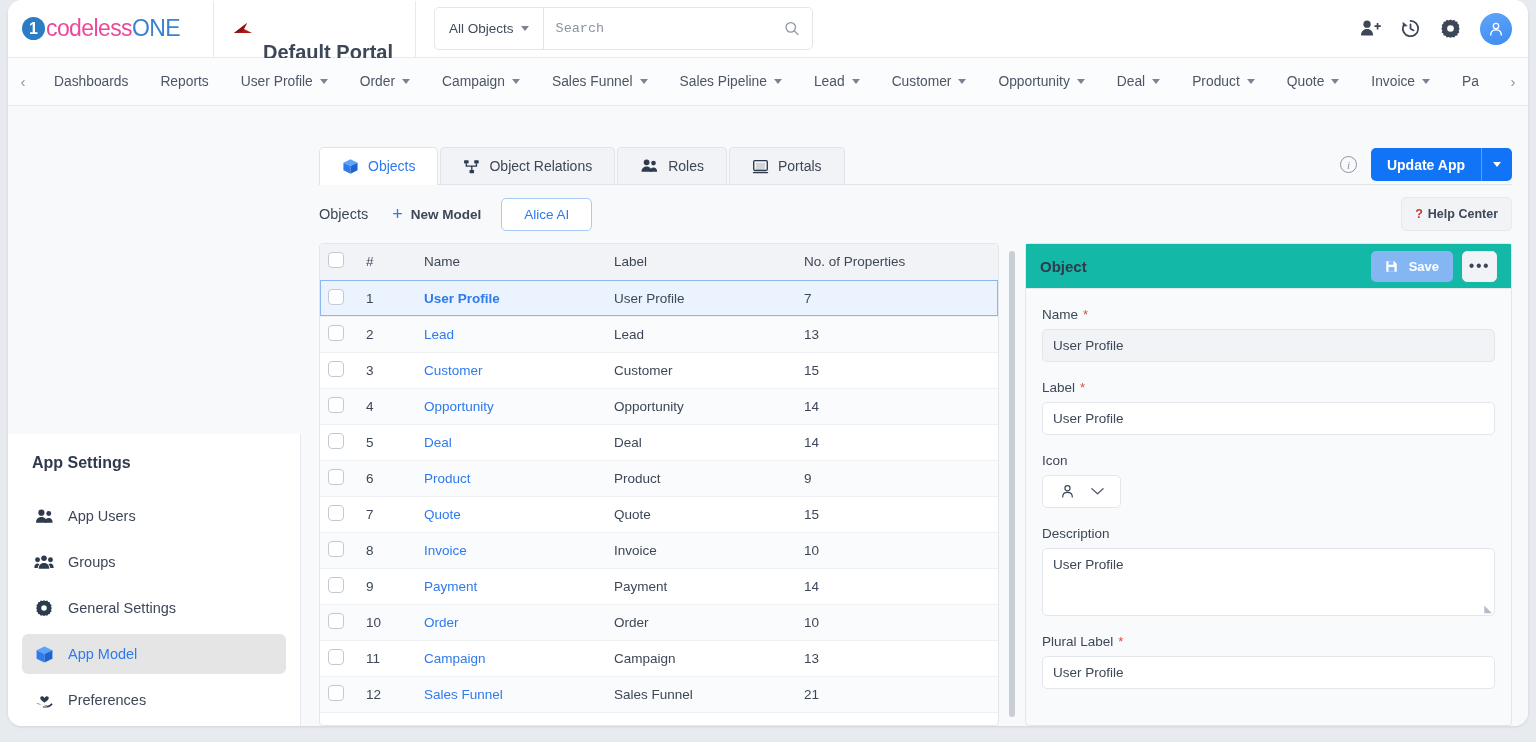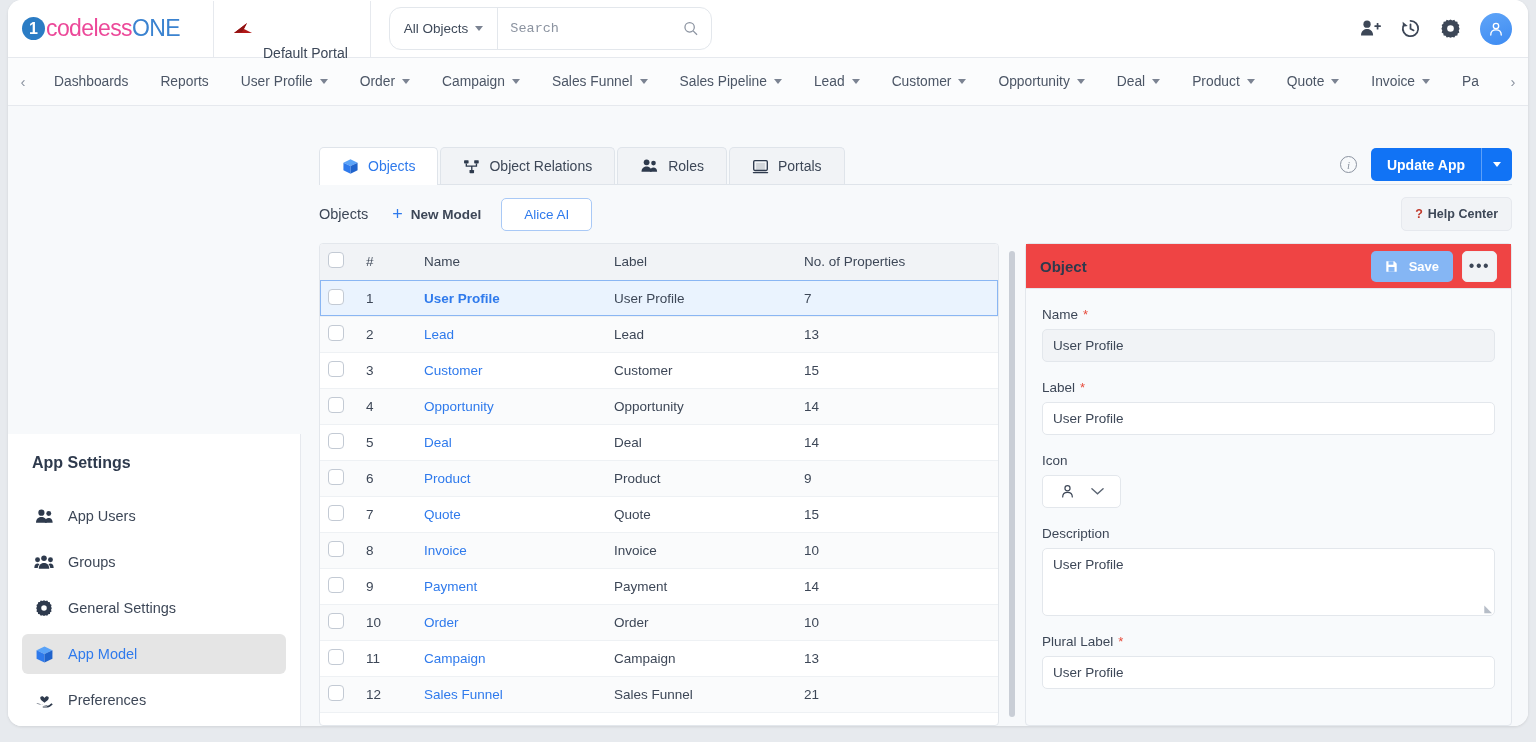--- a/index.html
+++ b/index.html
@@ -48,28 +48,28 @@
   .logo-text .a { color: #ec4899; }
   .logo-text .b { color: #3b83d0; }
 
   .vdiv { width: 1px; height: 56px; background: #e6e9ee; }
 
   .portal {
     display: flex; align-items: center; gap: 9px;
     padding: 0 22px 0 18px;
     height: 100%;
   }
-  .portal-label { font-size: 14px; color: #3c4758; font-weight: normal; margin-top: 48px; }
+  .portal-label { font-size: 20px; color: #3c4758; font-weight: bold; margin-top: 48px; }
 
   .searchbox {
     display: flex; align-items: center;
     margin-left: 18px;
-    width: 323px; height: 43px;
+    width: 379px; height: 43px;
     border: 1px solid #e3e7ec;
-    border-radius: 12px;
+    border-radius: 5px;
     background: #fff;
   }
   .search-scope {
     display: flex; align-items: center; gap: 7px;
     padding: 0 14px;
     font-size: 13.5px; color: #3f4a5a;
     height: 100%;
     border-right: 1px solid #e3e7ec;
     white-space: nowrap;
   }
@@ -348,21 +348,21 @@
     border-radius: 4px;
     background: #f8fafc;
     min-width: 0;
     display: flex; flex-direction: column;
   }
   .detail-head {
     display: flex; align-items: center;
     padding: 0 14px;
     height: 45px;
     border-bottom: 1px solid #e3e7ec;
-    background: #ef4444;
+    background: #14b8a6;
   }
   .detail-title { font-size: 15px; font-weight: bold; color: #2e3a4d; }
   .save-btn {
     margin-left: auto;
     background: #85b6f4; color: #fff;
     border-radius: 5px;
     font-size: 13px; font-weight: bold;
     padding: 8px 14px;
     display: flex; align-items: center; gap: 11px;
   }

